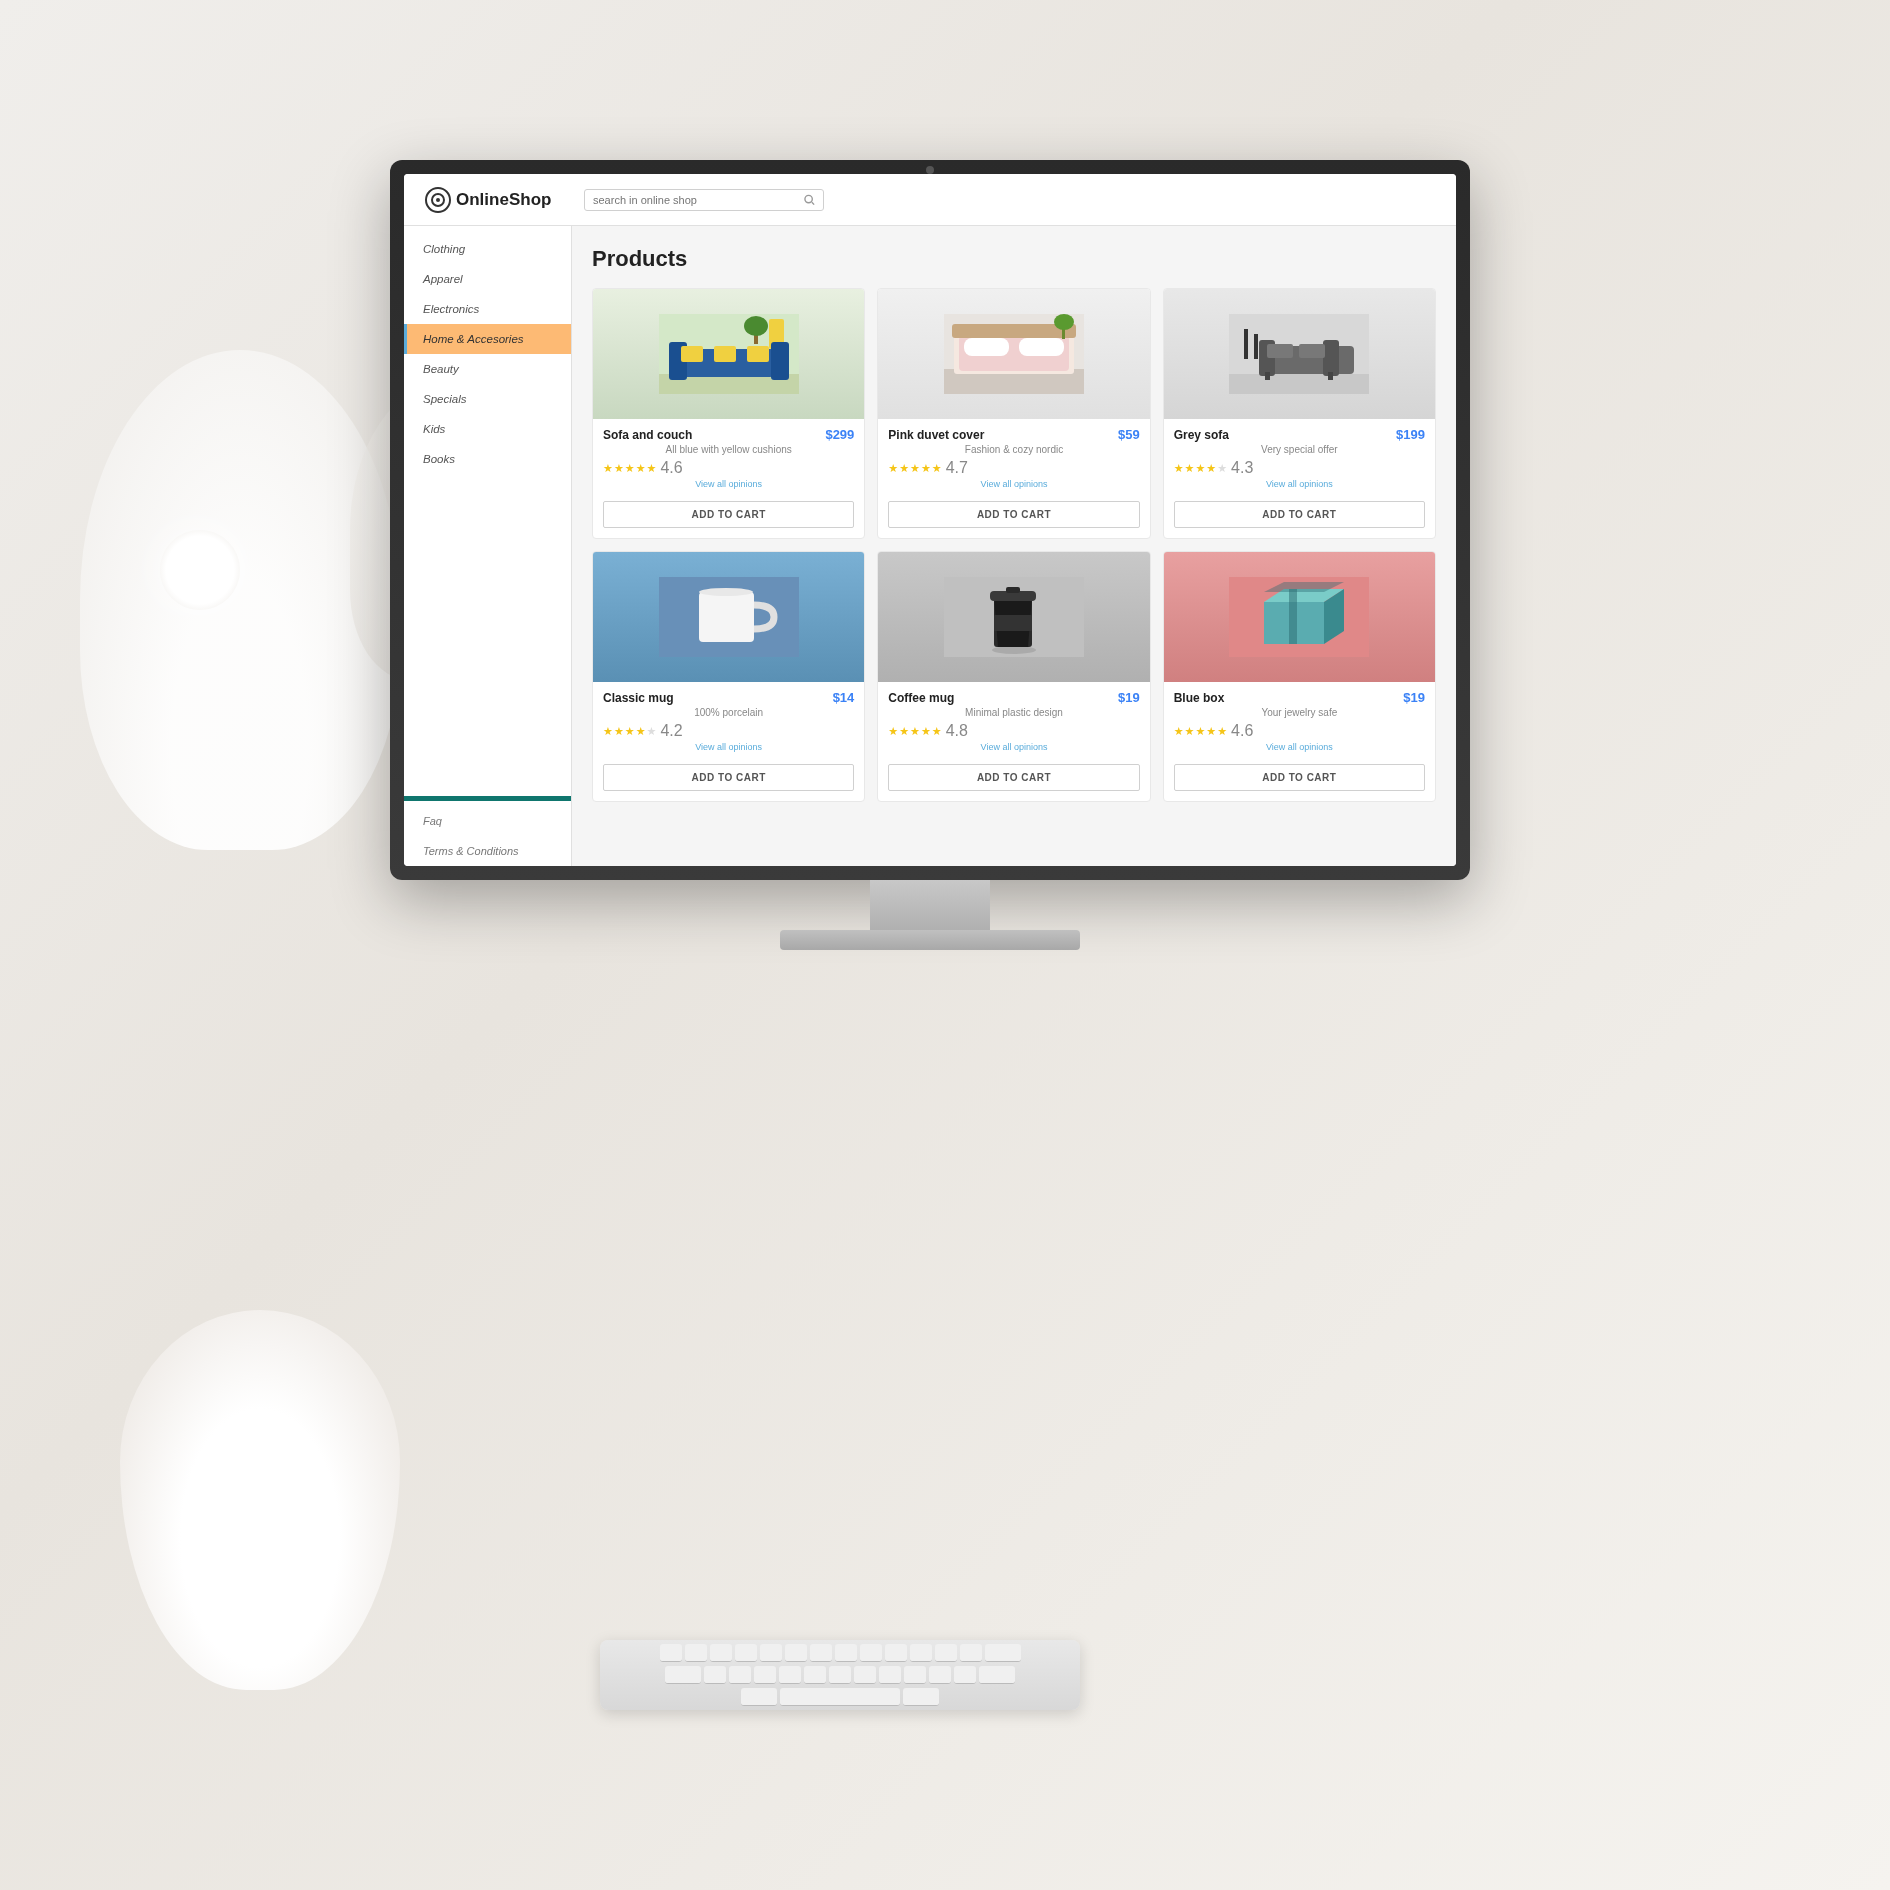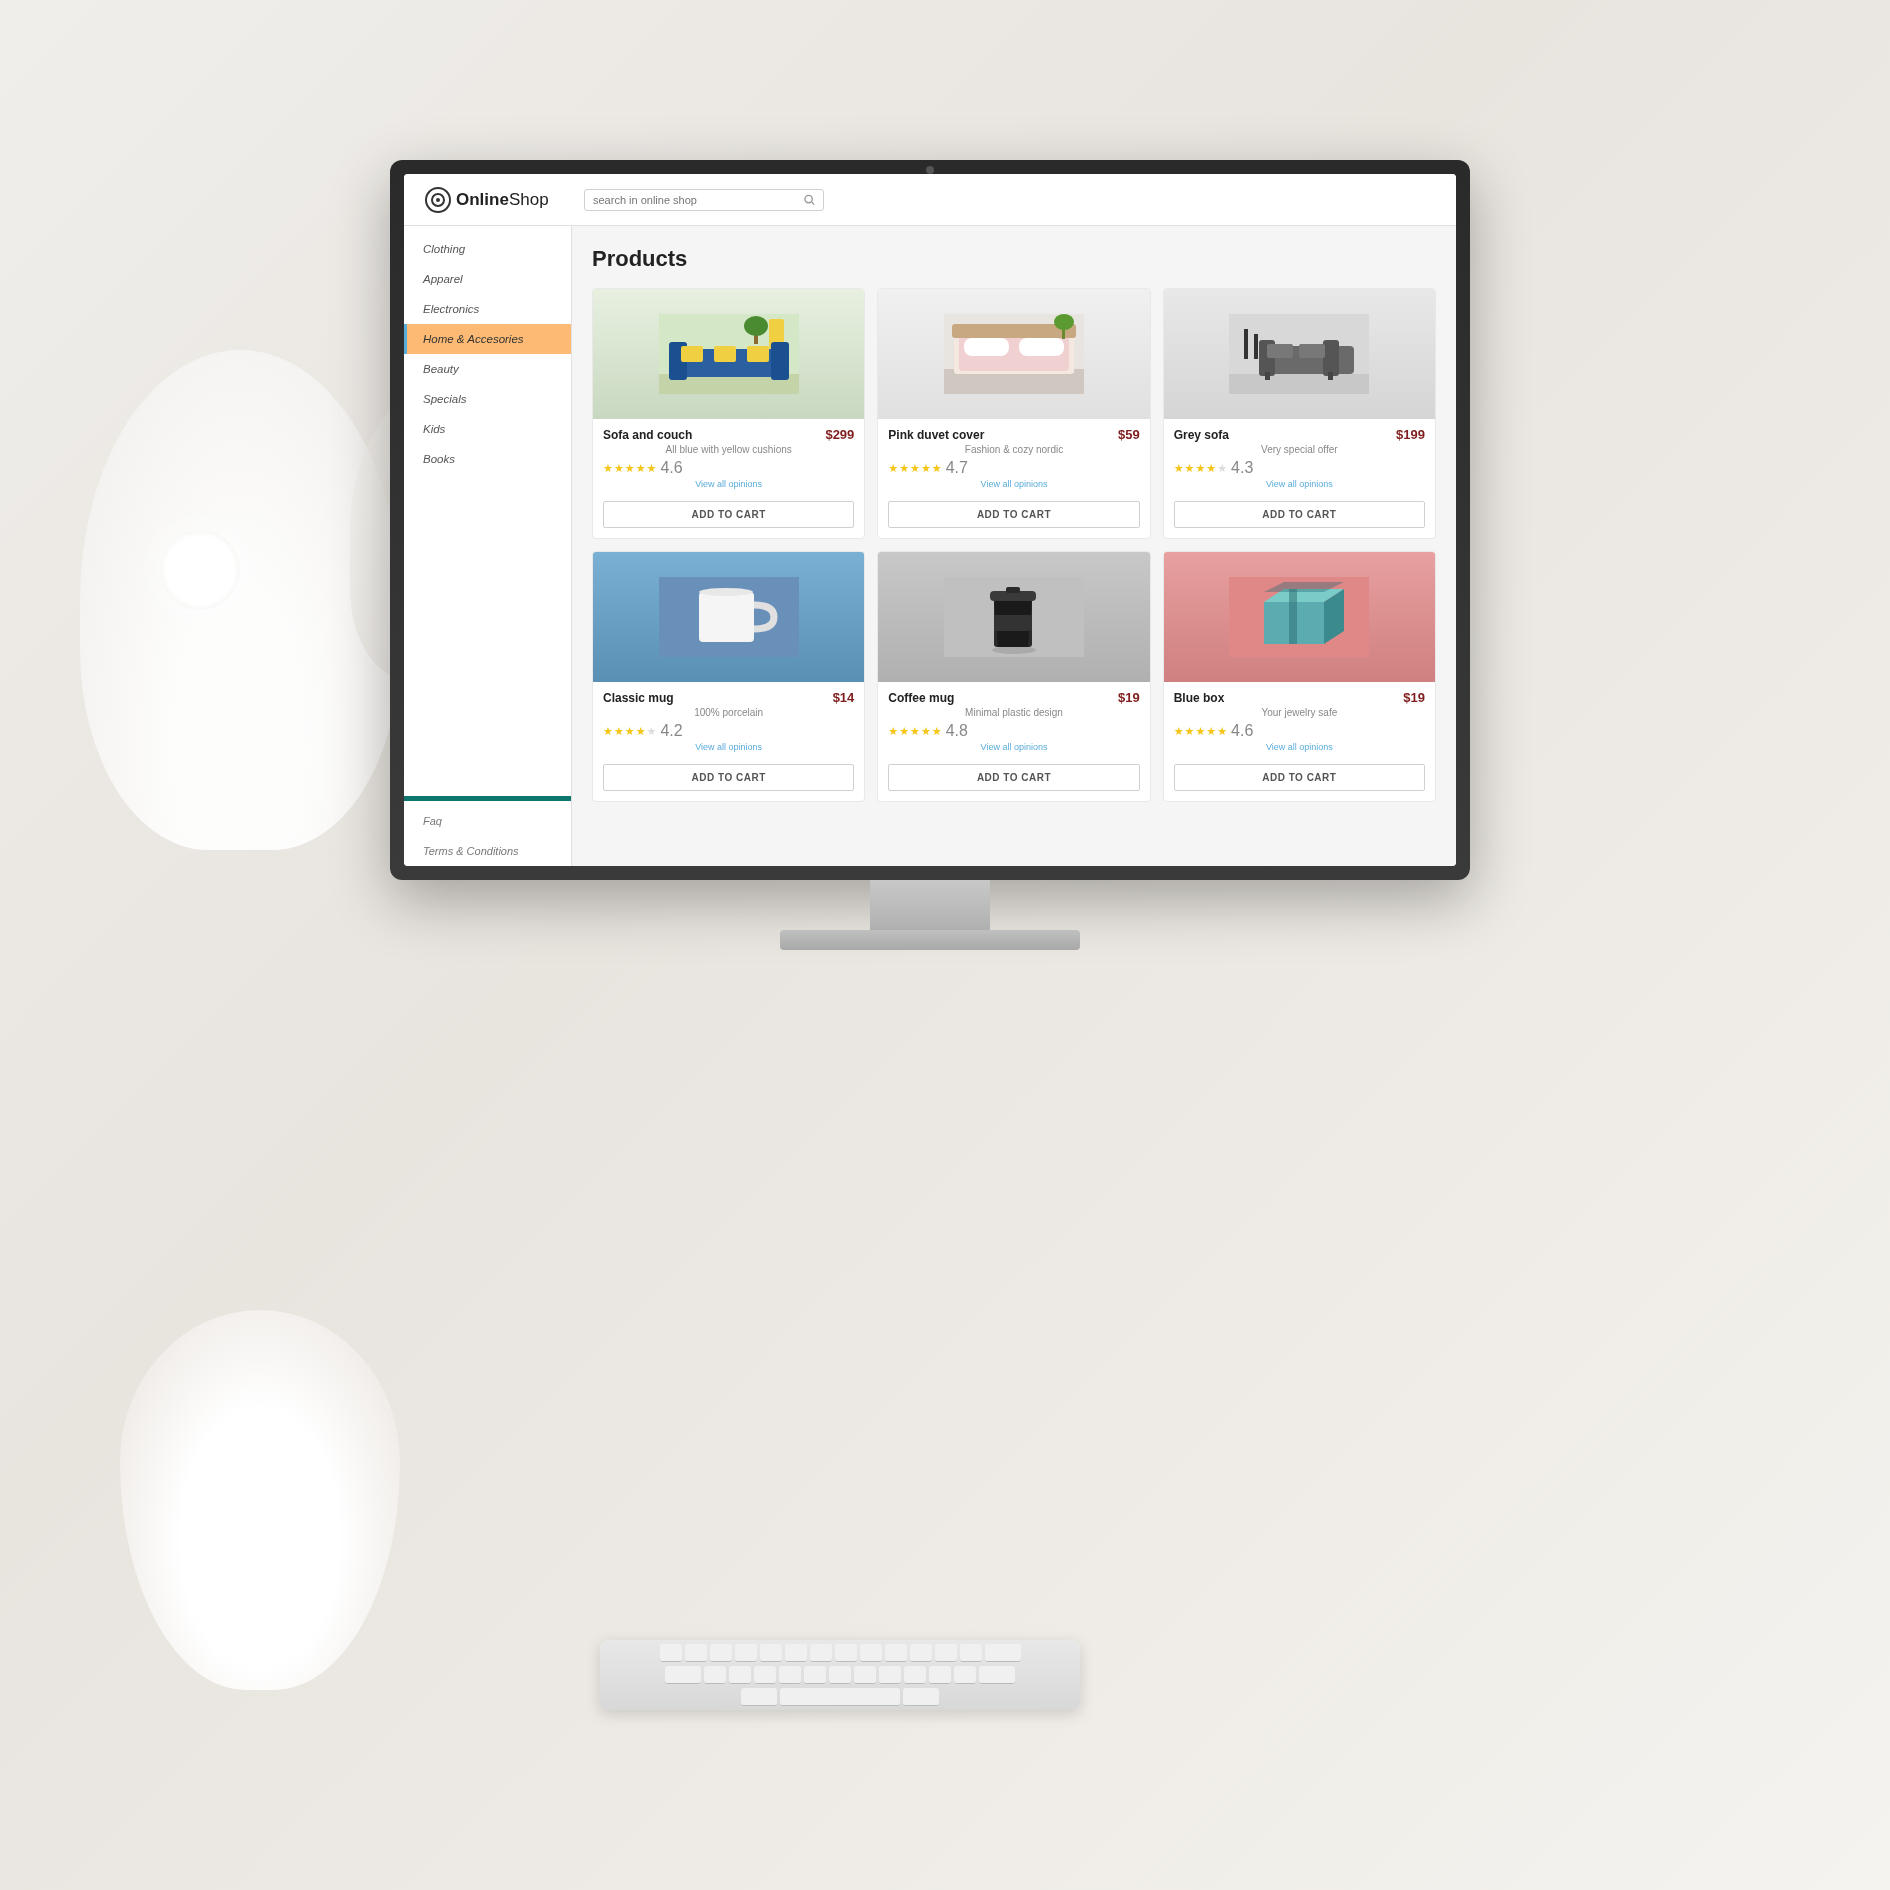--- a/index.html
+++ b/index.html
@@ -134,21 +134,21 @@
       width: 28px;
       height: 28px;
     }
 
     .logo-text {
       font-size: 17px;
       font-weight: bold;
       color: #222;
     }
     .logo-text span {
-      font-weight: normal;
+      font-weight: bold;
     }
 
     .search-bar {
       display: flex;
       align-items: center;
       border: 1px solid #d0d0d0;
       border-radius: 3px;
       background: #fff;
       padding: 4px 8px;
       gap: 6px;
@@ -265,21 +265,21 @@
 
     .product-name {
       font-size: 12px;
       font-weight: bold;
       color: #222;
     }
 
     .product-price {
       font-size: 13px;
       font-weight: bold;
-      color: #7f1d1d;
+      color: #3b82f6;
     }
 
     .product-desc {
       font-size: 10px;
       color: #888;
       margin-bottom: 4px;
     }
 
     .product-rating {
       display: flex;

